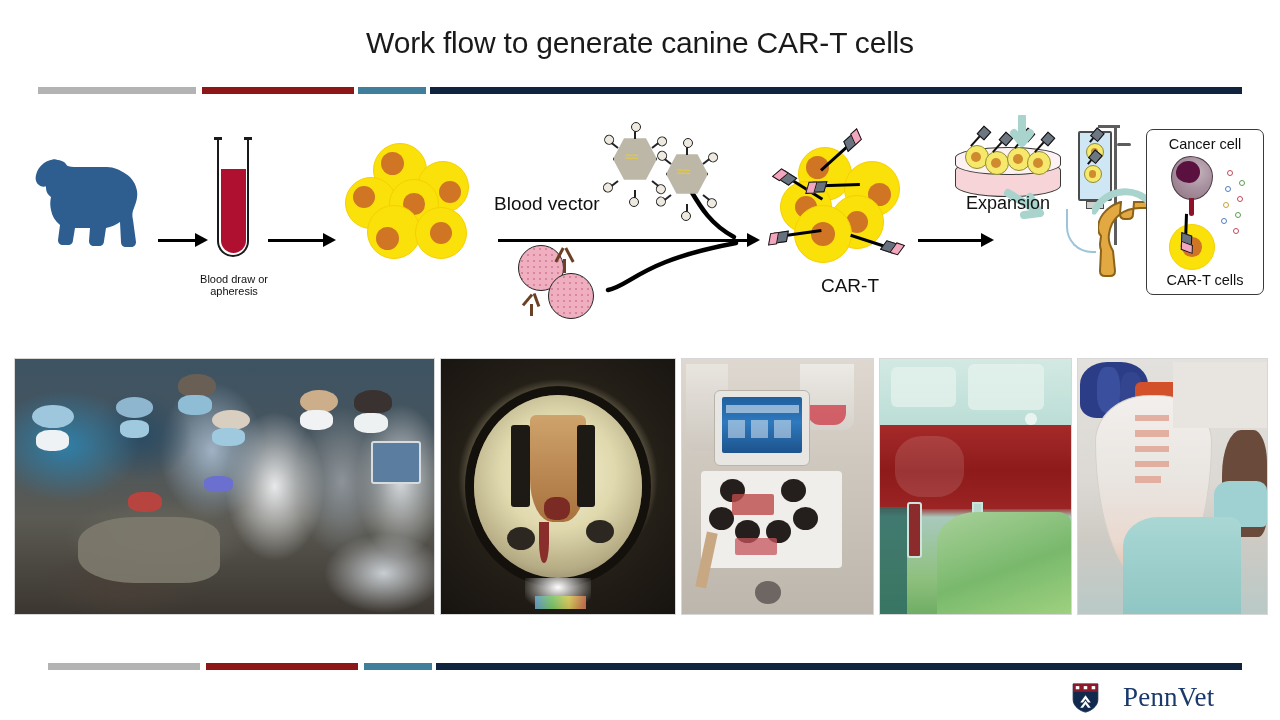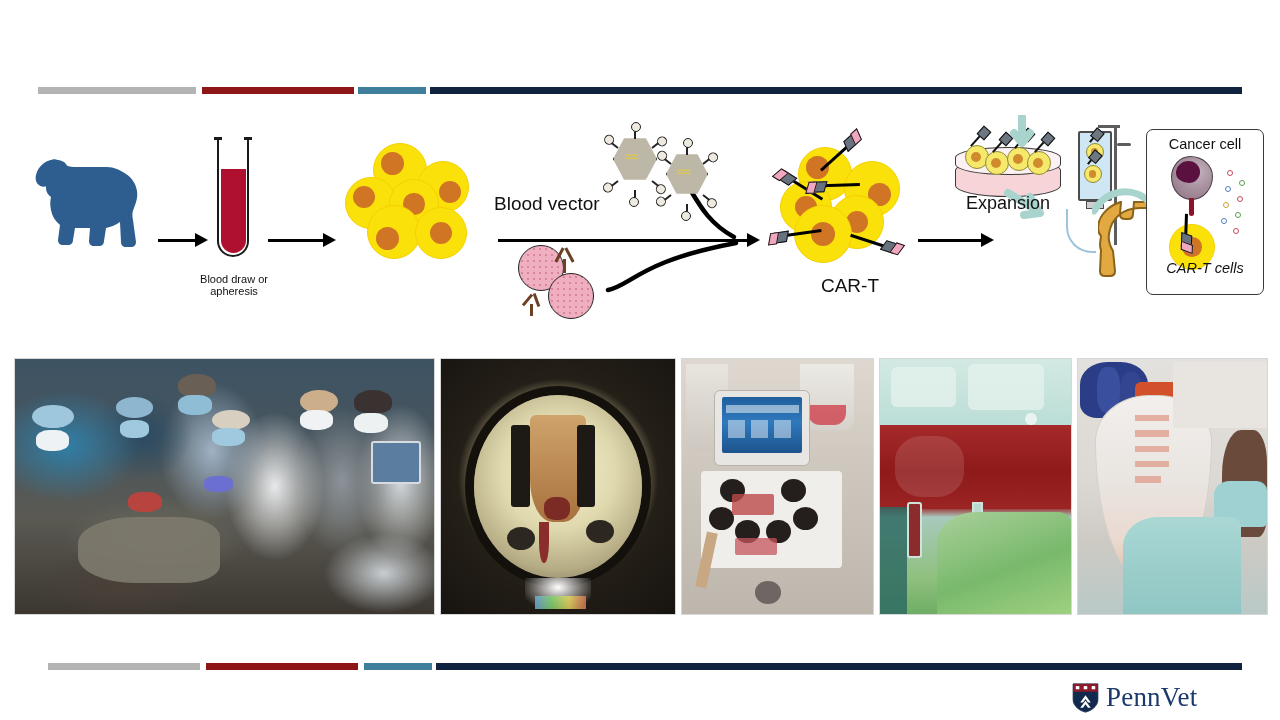--- a/index.html
+++ b/index.html
@@ -128,29 +128,30 @@
   
   .photos { position: absolute; top: 358px; left: 14px; height: 257px; }
   .photo {
     position: absolute; top: 0; height: 257px;
     border: 1.5px solid #d7d7d7; overflow: hidden;
     background: #2a2a2a;
   }
   .ph-inner { position: absolute; inset: 0; }
 
   
-  .logo { position: absolute; left: 1072px; top: 682px; display: flex; align-items: center; gap: 7px; }
+  .logo { position: absolute; left: 1072px; top: 682px; display: flex; align-items: center; gap: 24px; }
   .logo-text { font-family: "Liberation Serif", serif; font-size: 27px; color: #1b3a6b; letter-spacing: 0.2px; }
   .shield { width: 27px; height: 30px; }
 </style>
 </head>
 <body>
 
 <div class="slide">
 
+  <div class="title">Work flow to generate canine CAR-T cells</div>
 
   <div class="rule top seg-gray" style="left:38px;  width:158px;"></div>
   <div class="rule top seg-red" style="left:202px; width:152px;"></div>
   <div class="rule top seg-steel" style="left:358px; width:68px;"></div>
   <div class="rule top seg-navy" style="left:430px; width:812px;"></div>
 
   <div class="diagram">
 
     <div class="dogblue" style="left:34px; top:30px;">
       <svg width="120" height="115" viewBox="0 0 120 115">
@@ -328,21 +329,21 @@
       <div class="confetti" style="left:76px; top:72px; border-color:#c9a23a;"></div>
       <div class="confetti" style="left:88px; top:82px; border-color:#5a9e4f;"></div>
       <div class="confetti" style="left:74px; top:88px; border-color:#4f7fbf;"></div>
       <div class="confetti" style="left:86px; top:98px; border-color:#c44a5a;"></div>
       <div class="cell nuc-c" style="left:22px; top:94px; width:46px; height:46px;"></div>
       <div class="car" style="left:44px; top:84px; transform:rotate(92deg);">
         <div class="stick" style="width:24px;"></div>
         <div class="blk" style="left:20px;"></div>
         <div class="pnk" style="left:29px;"></div>
       </div>
-      <div class="callout-label" style="top:130px;font-style:italic;">CAR-T cells</div>
+      <div class="callout-label" style="top:142px;">CAR-T cells</div>
     </div>
   </div>
 
   <div class="photos">
 
     <div class="photo" style="left:0; width:421px;">
       <div class="ph-inner" style="background:
         radial-gradient(ellipse 120px 90px at 12% 34%, #2f7fa8 0%, rgba(47,127,168,0) 62%),
         radial-gradient(ellipse 80px 70px at 30% 30%, #2a4b63 0%, rgba(42,75,99,0) 64%),
         radial-gradient(ellipse 85px 110px at 47% 36%, #9fb2c4 0%, rgba(159,178,196,0) 62%),

